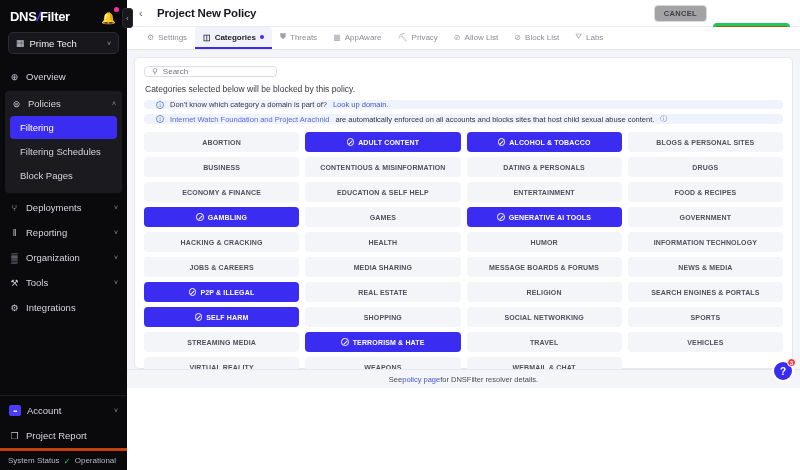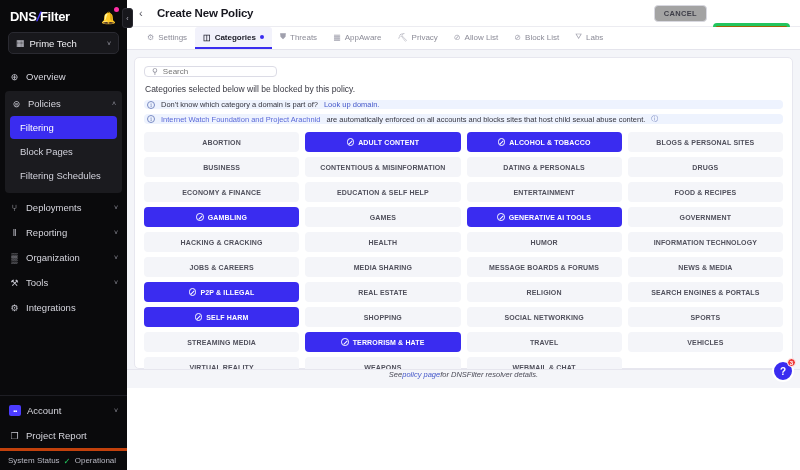--- a/index.html
+++ b/index.html
@@ -135,21 +135,21 @@
     width: 133px; height: 17px; border: 1px solid #dcdce6; border-radius: 4px;
     display: flex; align-items: center; gap: 5px; padding: 0 7px;
     font-size: 8px; color: #9a9aa6;
   }
   .search-icon { font-size: 8px; color: #8c8c99; }
   .sub-note { font-size: 8.5px; color: #383842; margin: 7px 0 6px 1px; }
 
   .banner {
     border-radius: 4px; background: #eef3fe;
     display: flex; align-items: center; gap: 6px;
-    padding: 0 3px; height: 18px; margin-bottom: 5px;
+    padding: 0 12px; height: 18px; margin-bottom: 5px;
     font-size: 7.5px; color: #35353f;
   }
   .banner .info-i {
     width: 8px; height: 8px; border-radius: 50%;
     border: 1px solid #7a8cc4; color: #5c6fae;
     font-size: 6px; line-height: 7px; text-align: center;
     flex: 0 0 8px; font-family: "Liberation Serif", serif;
   }
   .lnk { color: #4457c9; }
   .lnk2 { color: #5b6ad8; }
@@ -176,24 +176,23 @@
   .cat .bico::after {
     content: ""; position: absolute; left: 0.6px; top: 2.6px;
     width: 5.2px; height: 1.1px; background: #ffffff;
     transform: rotate(-45deg);
   }
   .cat.empty { background: transparent; }
 
   .footer {
     height: 19px; background: #f4f5f9;
     border-top: 1px solid #e6e6ee;
-    display: flex; align-items: flex-start; justify-content: center;
+    display: flex; align-items: center; justify-content: center;
     font-size: 7.5px; color: #4b4b57;
     flex: 0 0 19px;
-    font-style: italic;
   }
   .chat-widget {
     position: absolute; right: 6px; bottom: 6px;
     width: 22px; height: 22px; border-radius: 50%;
     background: #3a2cf0; color: #ffffff;
     display: flex; align-items: center; justify-content: center;
     font-size: 10px; font-weight: 700;
     border: 2px solid #ffffff;
   }
   .chat-badge {
@@ -241,24 +240,24 @@
         <div class="nav-item">
           <span class="ico">⊜</span>
           <span>Policies</span>
           <span class="chev">˄</span>
         </div>
         <div class="nav-sub">
           <div class="nav-sub-item active">
             <span>Filtering</span>
           </div>
           <div class="nav-sub-item">
-            <span>Block Pages</span>
+            <span>Filtering Schedules</span>
           </div>
           <div class="nav-sub-item">
-            <span>Filtering Schedules</span>
+            <span>Block Pages</span>
           </div>
         </div>
       </div>
 
       <div class="nav-item">
         <span class="ico">⑂</span>
         <span>Deployments</span>
         <span class="chev">˅</span>
       </div>
 
@@ -307,21 +306,21 @@
 
     <div class="collapse-tab">
       <span>‹</span>
     </div>
   </aside>
 
   <section class="main">
 
     <header class="topbar">
       <span class="back-arrow">‹</span>
-      <span class="page-title">Create New Policy</span>
+      <span class="page-title">Project New Policy</span>
       <div class="topbar-actions">
         <div class="btn btn-cancel">CANCEL</div>
         <div class="btn btn-save">SAVE POLICY</div>
       </div>
     </header>
 
     <nav class="tabbar">
       <div class="tab">
         <span class="tico">⚙</span>
         <span>Settings</span>

